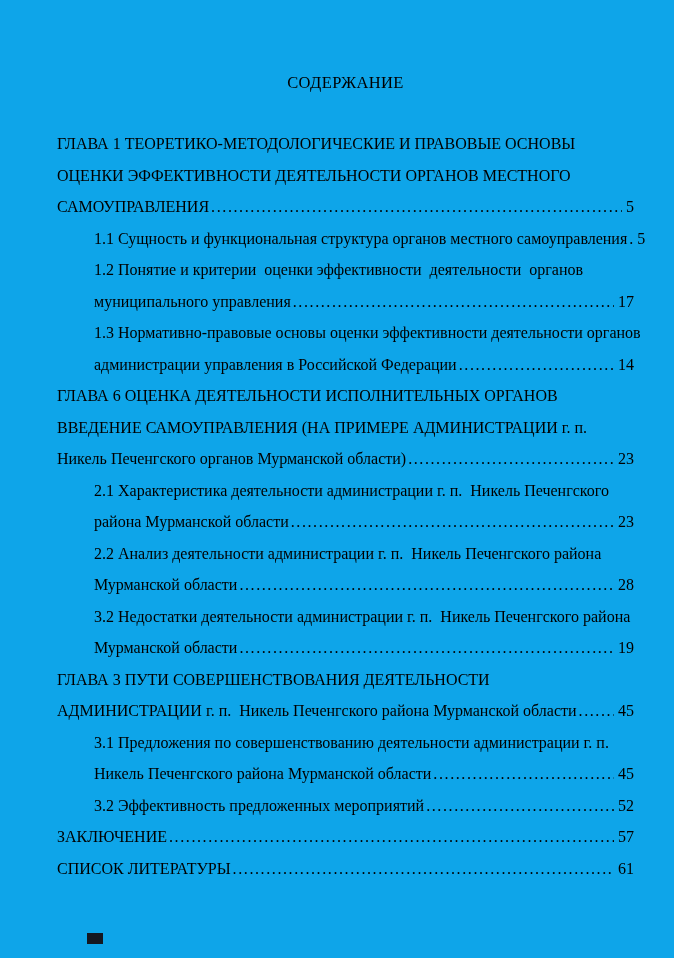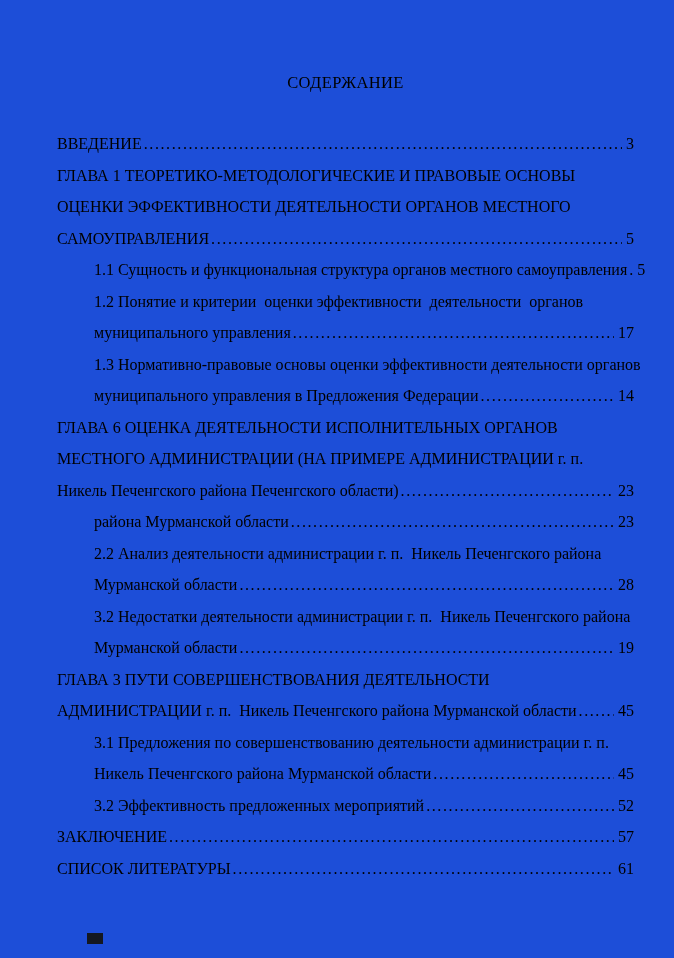--- a/index.html
+++ b/index.html
@@ -1,21 +1,21 @@
 <!DOCTYPE html>
 <html><head>
 <meta charset="utf-8">
 <style>
   html,body{margin:0;padding:0;background:#ffffff;}
   .page{
     position:relative;
     width:674px;height:958px;
     box-sizing:border-box;
     padding:66px 40px 0 57px;
-    background:#1d4ed8;
+    background:#0ea5e9;
     color:#000000;
     font-family:"Liberation Serif","DejaVu Serif",serif;
     font-size:16px;
     overflow:hidden;
   }
   .doc-title{
     font-size:16.5px;
     font-weight:400;
     text-align:center;
     margin:0 0 29px 0;
@@ -52,27 +52,20 @@
     background:#141821;
   }
 </style>
 </head>
 <body>
 
 <div class="page">
   <h1 class="doc-title">СОДЕРЖАНИЕ</h1>
   <div class="toc">
       <div class="entry chapter">
-        <div class="line last">
-          <span class="txt">ВВЕДЕНИЕ</span>
-          <span class="leader"></span>
-          <span class="pg">3</span>
-        </div>
-      </div>
-      <div class="entry chapter">
         <div class="line">
           <span class="txt">ГЛАВА 1 ТЕОРЕТИКО-МЕТОДОЛОГИЧЕСКИЕ И ПРАВОВЫЕ ОСНОВЫ</span>
         </div>
         <div class="line">
           <span class="txt">ОЦЕНКИ ЭФФЕКТИВНОСТИ ДЕЯТЕЛЬНОСТИ ОРГАНОВ МЕСТНОГО</span>
         </div>
         <div class="line last">
           <span class="txt">САМОУПРАВЛЕНИЯ</span>
           <span class="leader"></span>
           <span class="pg">5</span>
@@ -93,39 +86,42 @@
           <span class="txt">муниципального управления</span>
           <span class="leader"></span>
           <span class="pg">17</span>
         </div>
       </div>
       <div class="entry sub">
         <div class="line">
           <span class="txt">1.3 Нормативно-правовые основы оценки эффективности деятельности органов</span>
         </div>
         <div class="line last">
-          <span class="txt">муниципального управления в Предложения Федерации</span>
+          <span class="txt">администрации управления в Российской Федерации</span>
           <span class="leader"></span>
           <span class="pg">14</span>
         </div>
       </div>
       <div class="entry chapter">
         <div class="line">
           <span class="txt">ГЛАВА 6 ОЦЕНКА ДЕЯТЕЛЬНОСТИ ИСПОЛНИТЕЛЬНЫХ ОРГАНОВ</span>
         </div>
         <div class="line">
-          <span class="txt">МЕСТНОГО АДМИНИСТРАЦИИ (НА ПРИМЕРЕ АДМИНИСТРАЦИИ г. п.</span>
+          <span class="txt">ВВЕДЕНИЕ САМОУПРАВЛЕНИЯ (НА ПРИМЕРЕ АДМИНИСТРАЦИИ г. п.</span>
         </div>
         <div class="line last">
-          <span class="txt">Никель Печенгского района Печенгского области)</span>
+          <span class="txt">Никель Печенгского органов Мурманской области)</span>
           <span class="leader"></span>
           <span class="pg">23</span>
         </div>
       </div>
       <div class="entry sub">
+        <div class="line">
+          <span class="txt">2.1 Характеристика деятельности администрации г. п.  Никель Печенгского</span>
+        </div>
         <div class="line last">
           <span class="txt">района Мурманской области</span>
           <span class="leader"></span>
           <span class="pg">23</span>
         </div>
       </div>
       <div class="entry sub">
         <div class="line">
           <span class="txt">2.2 Анализ деятельности администрации г. п.  Никель Печенгского района</span>
         </div>

